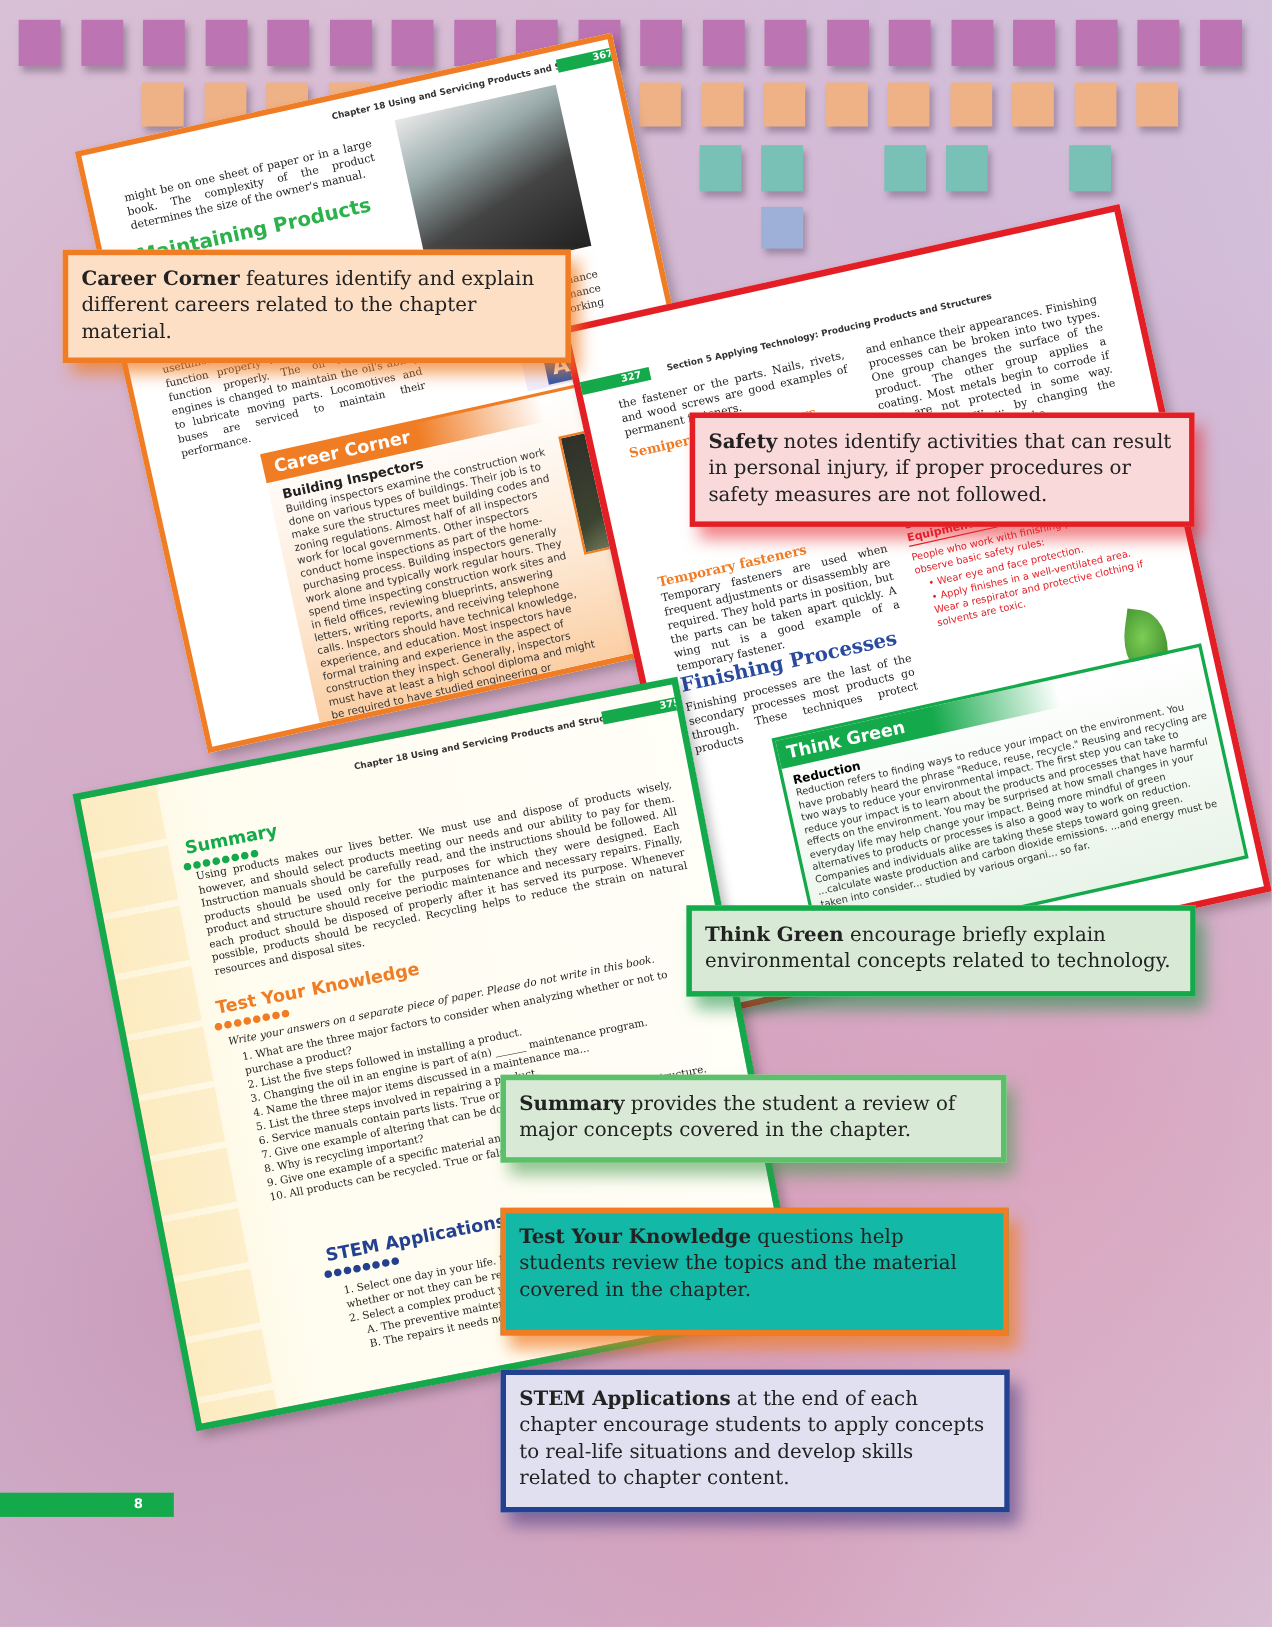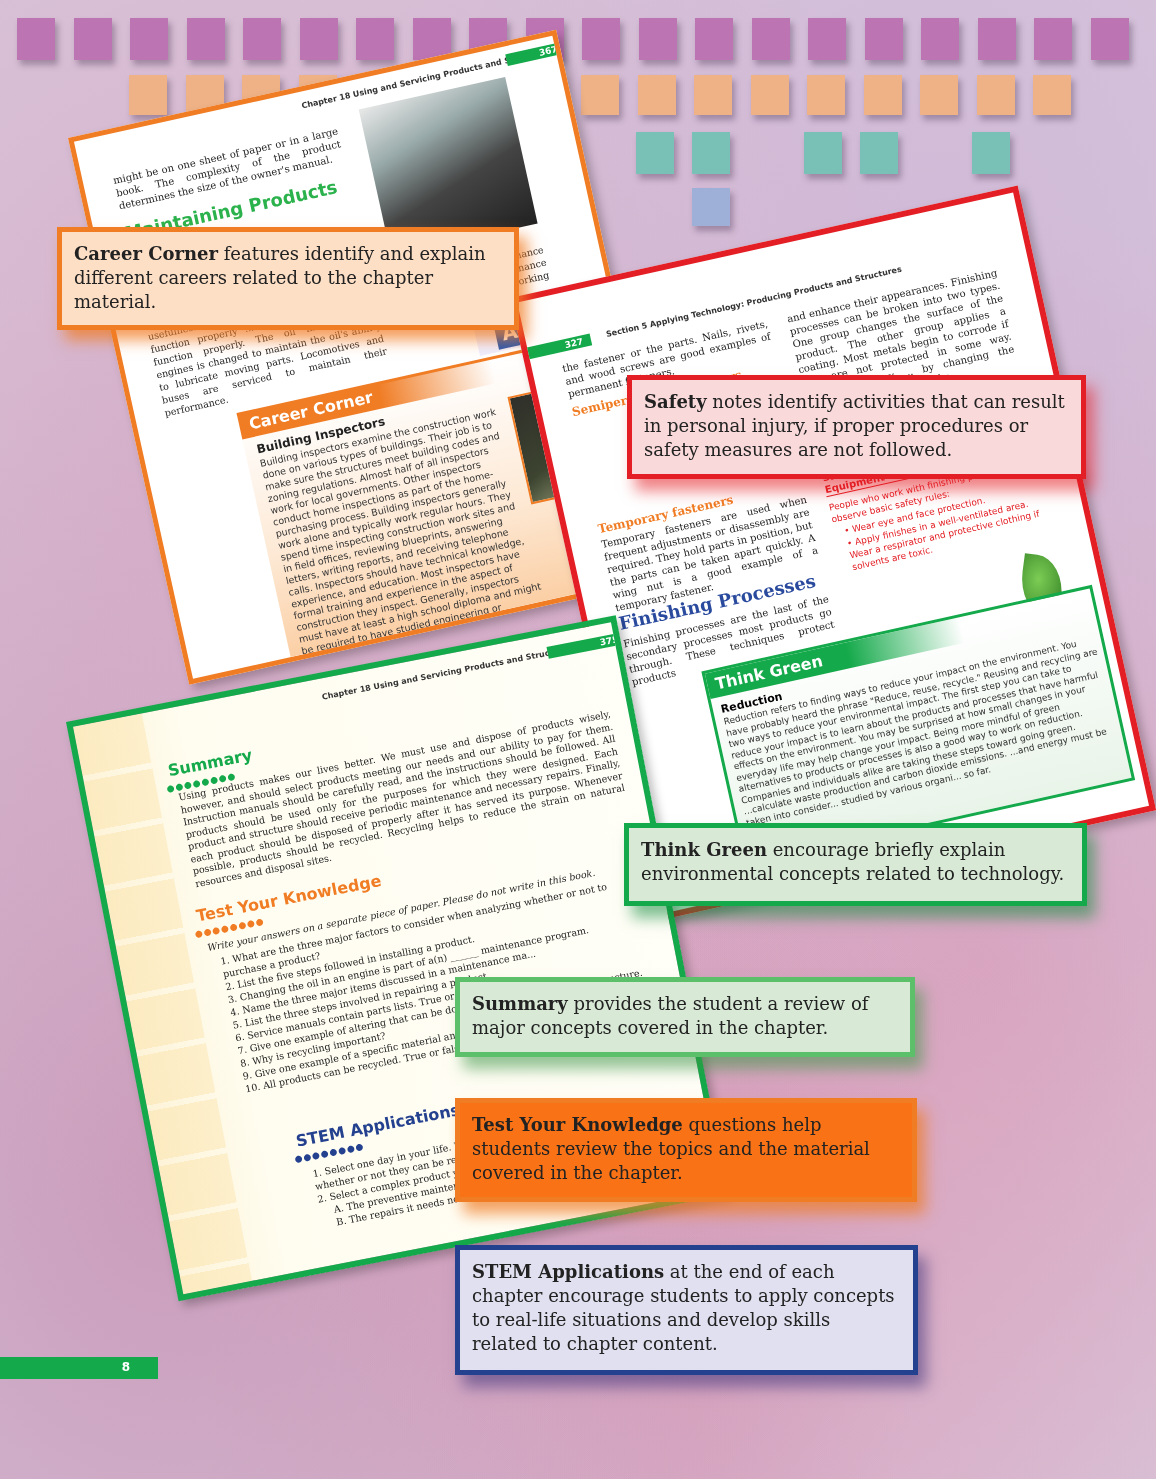--- a/index.html
+++ b/index.html
@@ -76,21 +76,21 @@
   
   .callout {
     position: absolute; font-family: "DejaVu Serif", serif; font-size: 18px; line-height: 24px; color: #222;
     padding: 10px 12px; border-width: 5px; border-style: solid;
   }
   .callout b { font-weight: bold; }
   #co-career  { left: 57px;  top: 227px; width: 462px; height: 103px; background: #fddfc6; border-color: #f07c24; box-shadow: 8px 10px 14px rgba(240,124,36,0.75); }
   #co-safety  { left: 627px; top: 375px; width: 459px; height: 104px; background: #f9d9d9; border-color: #e31e24; box-shadow: 8px 12px 14px rgba(227,30,36,0.55); }
   #co-green   { left: 624px; top: 823px; width: 463px; height: 83px;  background: #d8ead6; border-color: #14a94a; box-shadow: 8px 12px 14px rgba(20,140,60,0.55); }
   #co-summary { left: 455px; top: 977px; width: 460px; height: 80px;  background: #d8ead6; border-color: #5cbf69; box-shadow: 8px 12px 14px rgba(60,150,70,0.55); }
-  #co-tyk     { left: 455px; top: 1098px; width: 462px; height: 104px; background: #f97316; border-color: #f07c24; box-shadow: 8px 12px 14px rgba(240,124,36,0.7); }
+  #co-tyk     { left: 455px; top: 1098px; width: 462px; height: 116px; background: #14b8a6; border-color: #f07c24; box-shadow: 8px 12px 14px rgba(240,124,36,0.7); }
   #co-stem    { left: 455px; top: 1245px; width: 463px; height: 130px; background: #e0e0f0; border-color: #24418f; box-shadow: 8px 12px 14px rgba(60,50,120,0.55); }
 </style>
 </head>
 <body>
 
 <div id="tiles">
     <div class="tile purple" style="left: 17px; top: 18px;"></div>
     <div class="tile purple" style="left: 73.5px; top: 18px;"></div>
     <div class="tile purple" style="left: 130px; top: 18px;"></div>
     <div class="tile purple" style="left: 186.5px; top: 18px;"></div>

